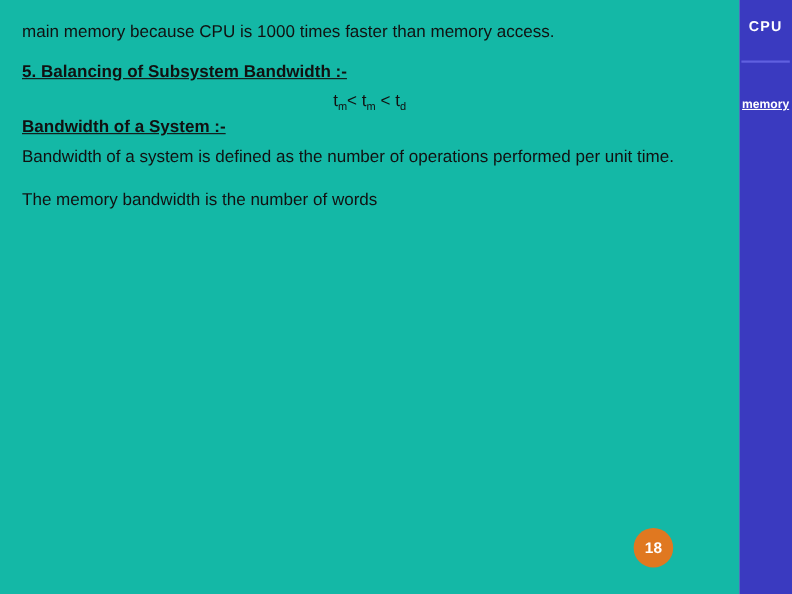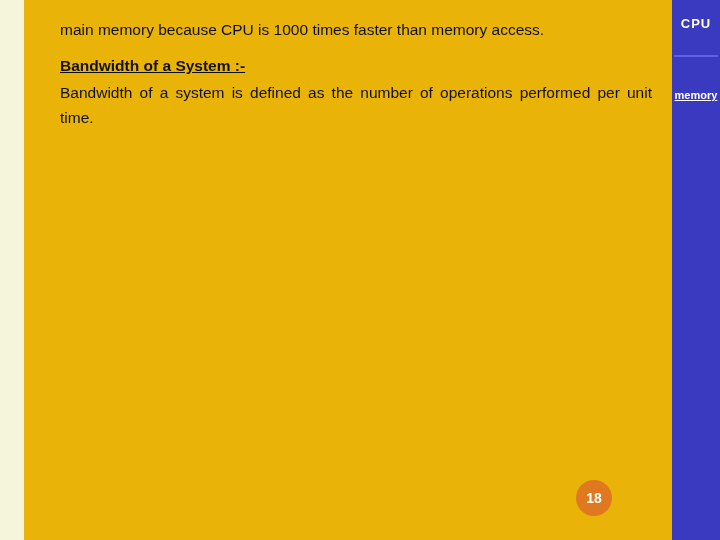--- a/index.html
+++ b/index.html
@@ -6,24 +6,23 @@
     body {
       width: 720px;
       height: 540px;
       font-family: Arial, sans-serif;
       background: #f5f5dc;
       display: flex;
       overflow: hidden;
     }
     .main-content {
       flex: 1;
-      background: #eab308;
-      padding: 18px 20px 18px 36px;
+      background: #14b8a6;
+      padding: 18px 20px 18px 20px;
       position: relative;
-      margin-left: 24px;
     }
     .intro-text {
       font-size: 15.5px;
       line-height: 1.6;
       color: #111;
       margin-bottom: 14px;
       text-align: justify;
     }
     .section-heading {
       font-size: 15.5px;
@@ -132,27 +131,32 @@
       right: 54px;
     }
   </style>
 </head>
 <body>
 
 <div class="main-content">
   <p class="intro-text">main  memory  because  CPU  is  1000  times faster than memory access.</p>
 
   <div>
+    <span class="section-heading">5. Balancing of Subsystem Bandwidth :-</span>
   </div>
 
+  <div class="formula-row">
+    <span>t<sub>m</sub>&lt; t<sub>m</sub> &lt; t<sub>d</sub></span>
+  </div>
 
   <div class="bandwidth-system-heading">Bandwidth of a System :-</div>
 
   <p class="bandwidth-system-desc">Bandwidth  of  a  system  is  defined  as  the number of operations performed per unit time.</p>
 
+  <p class="bandwidth-memory-desc">The memory bandwidth is the number of words</p>
 
   <div class="page-badge">18</div>
 </div>
 
 <div class="right-sidebar">
   <div class="sidebar-top">
     <span class="sidebar-label-cpu">CPU</span>
     <div class="sidebar-divider"></div>
     <span class="sidebar-label-memory">memory</span>
   </div>

